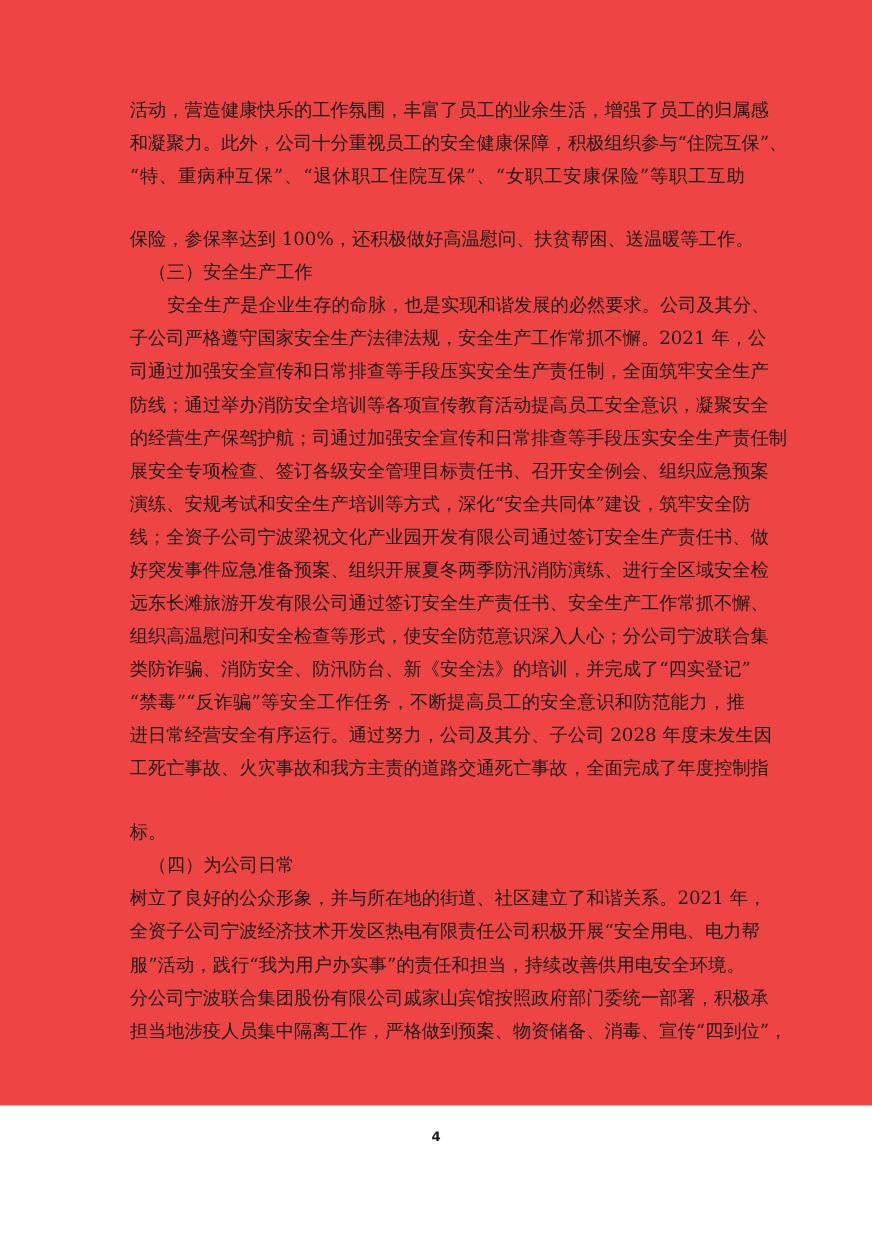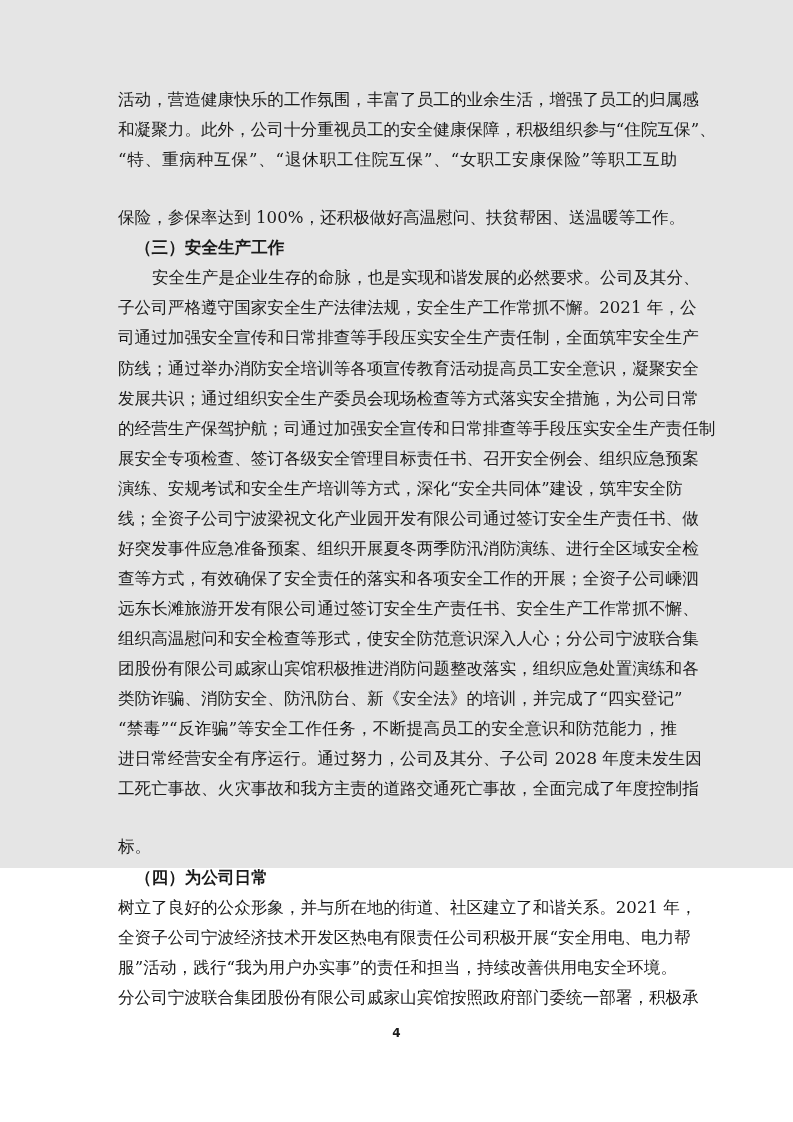--- a/index.html
+++ b/index.html
@@ -1,28 +1,28 @@
 <!DOCTYPE html>
 <html><head>
 <meta charset="utf-8">
 <style>
   html, body { margin: 0; padding: 0; background: #ffffff; }
   body { width: 793px; height: 1122px; position: relative; overflow: hidden; }
   .page {
-    position: absolute; left: 0; top: 0; width: 793px; height: 868px; background: #e5e5e5;
+    position: absolute; left: 0; top: 0; width: 793px; height: 1005px; background: #ef4444;
   }
   .content {
     position: absolute; left: 118px; top: 85px; width: 559px;
     font-family: "DejaVu Serif", "Liberation Serif", serif;
     font-size: 16.6px; line-height: 30.07px; color: #1a1a1a;
   }
   .line { display: block; white-space: nowrap; height: 30.07px; text-align: justify; text-align-last: justify; }
   .line.last { text-align-last: left; margin-top: 28px; }
   .indent { padding-left: 34px; }
-  .heading { font-family: "DejaVu Sans", "Liberation Sans", sans-serif; font-weight: bold; padding-left: 17px; text-align-last: left; }
+  .heading { font-family: "DejaVu Sans", "Liberation Sans", sans-serif; font-weight: normal; padding-left: 17px; text-align-last: left; }
   .page-number {
     position: absolute; left: 0; width: 793px; top: 1026px; text-align: center;
     font-family: "DejaVu Sans", "Liberation Sans", sans-serif; font-weight: bold; font-size: 12px; color: #1a1a1a;
   }
 </style>
 </head>
 <body>
 
 <div class="page">
   <div class="content">
@@ -31,39 +31,37 @@
     <span class="line">和凝聚力。此外，公司十分重视员工的安全健康保障，积极组织参与“住院互保”、</span>
     <span class="line">“特、重病种互保”、“退休职工住院互保”、“女职工安康保险”等职工互助</span>
     <span class="line last">保险，参保率达到 100%，还积极做好高温慰问、扶贫帮困、送温暖等工作。</span>
 
     <span class="line heading">（三）安全生产工作</span>
 
     <span class="line indent">安全生产是企业生存的命脉，也是实现和谐发展的必然要求。公司及其分、</span>
     <span class="line">子公司严格遵守国家安全生产法律法规，安全生产工作常抓不懈。2021 年，公</span>
     <span class="line">司通过加强安全宣传和日常排查等手段压实安全生产责任制，全面筑牢安全生产</span>
     <span class="line">防线；通过举办消防安全培训等各项宣传教育活动提高员工安全意识，凝聚安全</span>
-    <span class="line">发展共识；通过组织安全生产委员会现场检查等方式落实安全措施，为公司日常</span>
     <span class="line">的经营生产保驾护航；司通过加强安全宣传和日常排查等手段压实安全生产责任制</span>
     <span class="line">展安全专项检查、签订各级安全管理目标责任书、召开安全例会、组织应急预案</span>
     <span class="line">演练、安规考试和安全生产培训等方式，深化“安全共同体”建设，筑牢安全防</span>
     <span class="line">线；全资子公司宁波梁祝文化产业园开发有限公司通过签订安全生产责任书、做</span>
     <span class="line">好突发事件应急准备预案、组织开展夏冬两季防汛消防演练、进行全区域安全检</span>
-    <span class="line">查等方式，有效确保了安全责任的落实和各项安全工作的开展；全资子公司嵊泗</span>
     <span class="line">远东长滩旅游开发有限公司通过签订安全生产责任书、安全生产工作常抓不懈、</span>
     <span class="line">组织高温慰问和安全检查等形式，使安全防范意识深入人心；分公司宁波联合集</span>
-    <span class="line">团股份有限公司戚家山宾馆积极推进消防问题整改落实，组织应急处置演练和各</span>
     <span class="line">类防诈骗、消防安全、防汛防台、新《安全法》的培训，并完成了“四实登记”</span>
     <span class="line">“禁毒”“反诈骗”等安全工作任务，不断提高员工的安全意识和防范能力，推</span>
     <span class="line">进日常经营安全有序运行。通过努力，公司及其分、子公司 2028 年度未发生因</span>
     <span class="line">工死亡事故、火灾事故和我方主责的道路交通死亡事故，全面完成了年度控制指</span>
     <span class="line last">标。</span>
 
     <span class="line heading">（四）为公司日常</span>
 
     <span class="line">树立了良好的公众形象，并与所在地的街道、社区建立了和谐关系。2021 年，</span>
     <span class="line">全资子公司宁波经济技术开发区热电有限责任公司积极开展“安全用电、电力帮</span>
     <span class="line">服”活动，践行“我为用户办实事”的责任和担当，持续改善供用电安全环境。</span>
     <span class="line">分公司宁波联合集团股份有限公司戚家山宾馆按照政府部门委统一部署，积极承</span>
+    <span class="line">担当地涉疫人员集中隔离工作，严格做到预案、物资储备、消毒、宣传“四到位”，</span>
 
   </div>
 
   <div class="page-number">4</div>
 </div>
 
 </body></html>

